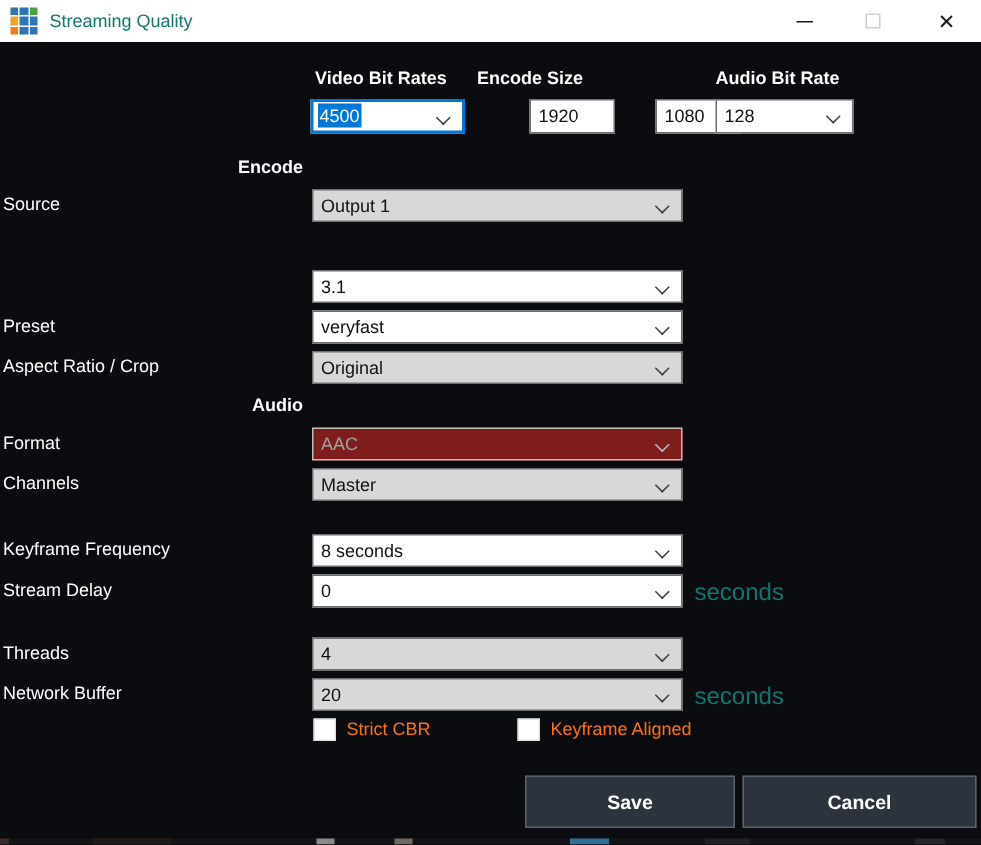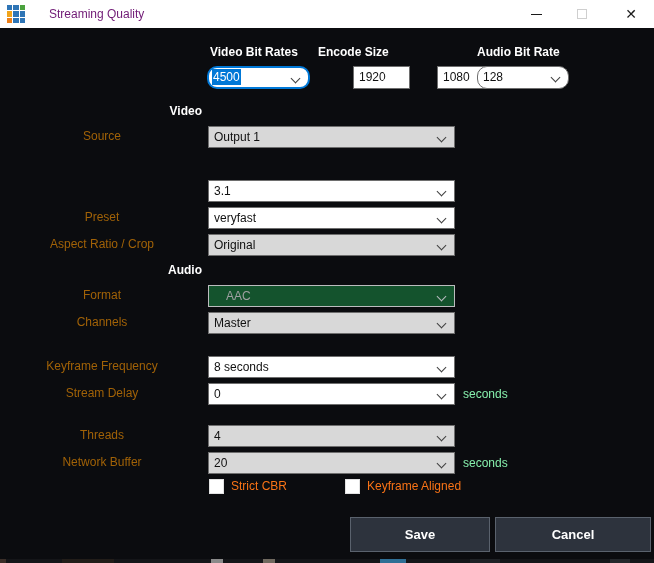--- a/index.html
+++ b/index.html
@@ -6,59 +6,59 @@
   html,body { width:654px; height:563px; }
   body { font-family: "Liberation Sans", sans-serif; background:#000; }
   #win { position:relative; width:654px; height:563px; background:#0b0c0f; overflow:hidden; }
 
   
   .titlebar { position:absolute; top:0; left:0; width:654px; height:28px; background:#ffffff; }
   .app-icon { position:absolute; left:7px; top:5px; width:18px; height:18px;
               display:grid; grid-template-columns:repeat(3,1fr); grid-template-rows:repeat(3,1fr); gap:1px; }
   .app-icon div { width:100%; height:100%; }
   .win-title { position:absolute; left:33px; top:0; height:28px; line-height:28px;
-               font-size:12px; color:#701a75; white-space:nowrap;margin-left:16px; }
+               font-size:12px; color:#0f766e; white-space:nowrap; }
   .win-btn { position:absolute; top:0; height:28px; display:flex; align-items:center; justify-content:center; }
   .btn-min { right:98px; width:40px; }
   .btn-max { right:52px; width:40px; }
   .btn-close { right:0; width:46px; font-size:14px; color:#1a1a1a; }
   .glyph-min { width:11px; height:0; border-top:1px solid #1a1a1a; }
   .glyph-max { width:10px; height:10px; border:1px solid #cfcfcf; }
 
   
   .hdr { position:absolute; top:45px; font-size:12px; font-weight:bold; color:#ffffff; white-space:nowrap; }
   .tbox { position:absolute; top:66px; height:23px; background:#ffffff; border:1px solid #6e6e6e;
           font-size:12px; color:#111; padding-left:5px; line-height:21px;margin-left:34px; }
   .x-sep { position:absolute; top:70px; left:383px; color:#ffffff; font-size:12px; }
 
   
   .combo { position:relative; height:22px; border:1px solid #6e6e6e; background:#d8d8d8; cursor:default; }
   .combo .combo-text { display:block; font-size:12px; color:#111; line-height:20px; padding-left:5px;
                        white-space:nowrap; overflow:hidden; }
   .combo.white { background:#ffffff; }
-  .combo.disabled { background:#14532d; border-color:#bcbcbe;padding-left:12px; }
+  .combo.disabled { background:#7f1d1d; border-color:#bcbcbe; }
   .combo.disabled .combo-text { color:#9fa0a2; }
   .chevron { position:absolute; right:9px; top:7px; width:7px; height:7px;
              border-right:1px solid #3f3f3f; border-bottom:1px solid #3f3f3f; transform:rotate(45deg); }
   .combo.disabled .chevron { border-color:#b9bcc0; }
 
-  .combo-top { position:absolute; top:66px; height:23px;border-radius:10px; }
+  .combo-top { position:absolute; top:66px; height:23px; }
   .combo-focus { border:2px solid #0078d7; background:#fff; }
   .combo-focus .combo-text { line-height:19px; padding-left:3px; }
   .combo-focus .chevron { top:7px; }
   .sel { background:#0078d7; color:#ffffff; padding:1px 1px; }
 
   
   .row { position:absolute; left:0; width:654px; height:22px; }
-  .row-label { position:absolute; left:2px; top:3px; width:200px; text-align:center;
-               font-size:12px; color:#a16207; white-space:nowrap; }
+  .row-label { position:absolute; left:2px; top:3px; width:200px; text-align:left;
+               font-size:12px; color:#ffffff; white-space:nowrap; }
   .section-label { position:absolute; left:2px; width:200px; text-align:right;
                    font-size:12px; font-weight:bold; color:#ffffff; }
   .row .combo { position:absolute; left:208px; width:247px; }
-  .suffix { position:absolute; left:463px; top:4px; font-size:12px; color:#86efac; }
+  .suffix { position:absolute; left:463px; top:4px; font-size:16px; color:#0f766e; }
 
   
   .cb-group { position:absolute; top:478px; height:16px; display:flex; align-items:center; cursor:default; }
   .cb-box { width:15px; height:15px; background:#ffffff; border:1px solid #e2e2e2; }
   .cb-label { margin-left:7px; font-size:12px; color:#f97316; white-space:nowrap; }
 
   
   .btn { position:absolute; top:517px; height:35px; background:#2d333d; border:1px solid #5a626d;
          color:#ffffff; font-size:13px; font-weight:bold; display:flex; align-items:center;
          justify-content:center; cursor:default; }
@@ -107,21 +107,21 @@
     <span class="chevron"></span>
   </div>
   <div class="tbox" style="left:319px; width:57px">1920</div>
   <div class="x-sep">X</div>
   <div class="tbox" style="left:403px; width:57px">1080</div>
   <div class="combo combo-top white" style="left:477px; width:92px">
     <span class="combo-text">128</span>
     <span class="chevron"></span>
   </div>
 
-  <div class="section-label" style="top:104px">Video</div>
+  <div class="section-label" style="top:104px">Encode</div>
 
   <div class="row" style="top:126px">
     <div class="row-label">Source</div>
     <div class="combo">
       <span class="combo-text">Output 1</span>
       <span class="chevron"></span>
     </div>
   </div>
 
 

